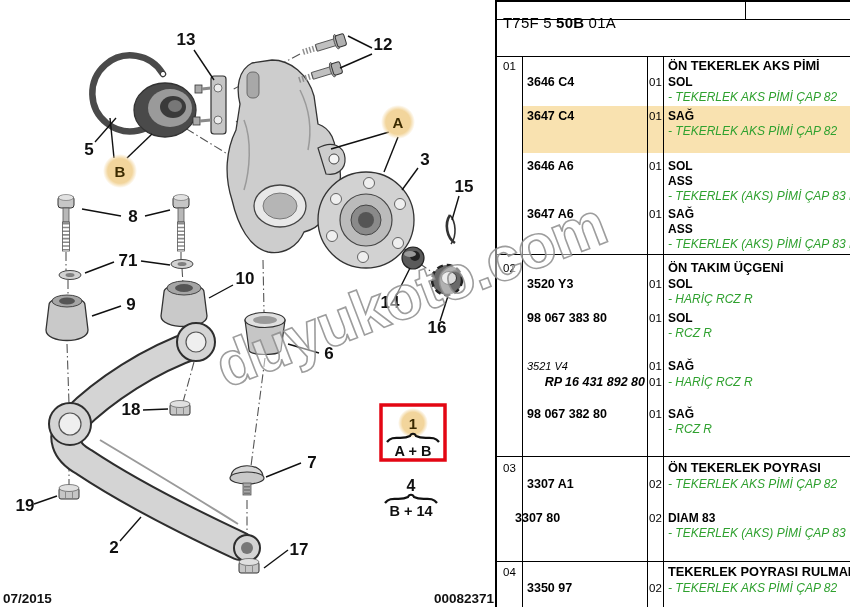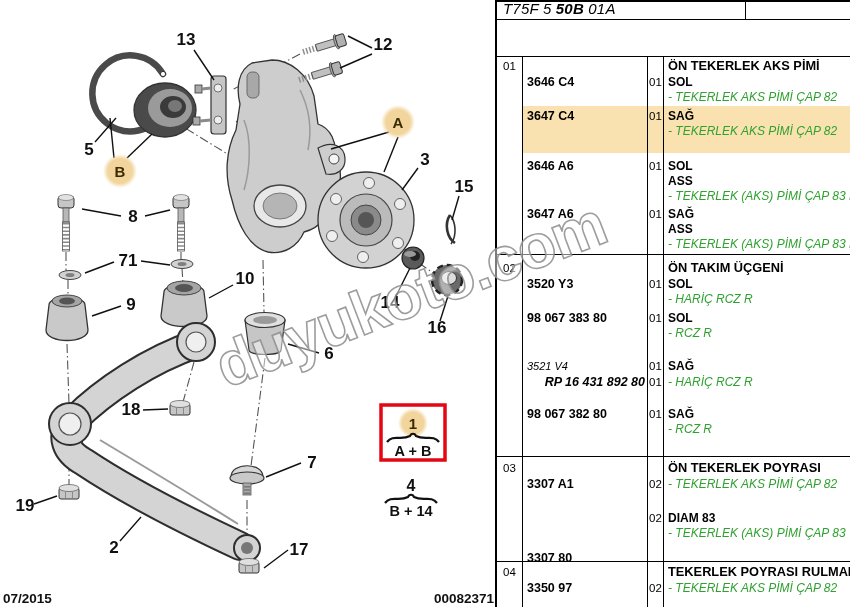--- a/index.html
+++ b/index.html
@@ -292,21 +292,21 @@
   <div class="ln" style="left:497px;top:254px;width:353px;height:1px;"></div>
   <div class="ln" style="left:497px;top:456px;width:353px;height:1px;"></div>
   <div class="ln" style="left:497px;top:561px;width:353px;height:1px;"></div>
   <div class="ln" style="left:745px;top:0;width:1px;height:19px;"></div>
   <div class="ln" style="left:522px;top:56px;width:1px;height:551px;"></div>
   <div class="ln" style="left:647px;top:56px;width:1px;height:551px;"></div>
   <div class="ln" style="left:663px;top:56px;width:1px;height:551px;"></div>
 
   <div class="hl" style="left:523px;top:106px;width:327px;height:47px;"></div>
 
-  <div class="t hdr" style="left:503px;top:2px;font-style:italic;">
+  <div class="t hdr" style="left:503px;top:16px;">
     <span>T75F 5</span>
     <b>50B</b>
     <span>01A</span>
   </div>
 
   <span class="t ref" style="left:503px;top:59px;">01</span>
   <span class="t gtitle" style="left:668px;top:59px;">ÖN TEKERLEK AKS PİMİ</span>
   <span class="t pn" style="left:527px;top:75px;">3646 C4</span>
   <span class="t qty" style="left:649px;top:75px;">01</span>
   <span class="t db" style="left:668px;top:75px;">SOL</span>
@@ -345,21 +345,21 @@
   <span class="t pn" style="left:527px;top:407px;">98 067 382 80</span>
   <span class="t qty" style="left:649px;top:407px;">01</span>
   <span class="t db" style="left:668px;top:407px;">SAĞ</span>
   <span class="t dg clip" style="left:668px;top:422px;">- RCZ R</span>
 
   <span class="t ref" style="left:503px;top:461px;">03</span>
   <span class="t gtitle" style="left:668px;top:461px;">ÖN TEKERLEK POYRASI</span>
   <span class="t pn" style="left:527px;top:477px;">3307 A1</span>
   <span class="t qty" style="left:649px;top:477px;">02</span>
   <span class="t dg clip" style="left:668px;top:477px;">- TEKERLEK AKS PİMİ ÇAP 82</span>
-  <span class="t pn" style="left:527px;top:511px;margin-top:40px;">3307 80</span>
+  <span class="t pn" style="left:515px;top:511px;">3307 80</span>
   <span class="t qty" style="left:649px;top:511px;">02</span>
   <span class="t db" style="left:668px;top:511px;">DIAM 83</span>
   <span class="t dg clip" style="left:668px;top:526px;">- TEKERLEK (AKS) PİMİ ÇAP 83</span>
 
   <span class="t ref" style="left:503px;top:565px;">04</span>
   <span class="t gtitle" style="left:668px;top:565px;">TEKERLEK POYRASI RULMANI</span>
   <span class="t pn" style="left:527px;top:581px;">3350 97</span>
   <span class="t qty" style="left:649px;top:581px;">02</span>
   <span class="t dg clip" style="left:668px;top:581px;">- TEKERLEK AKS PİMİ ÇAP 82</span>
 

